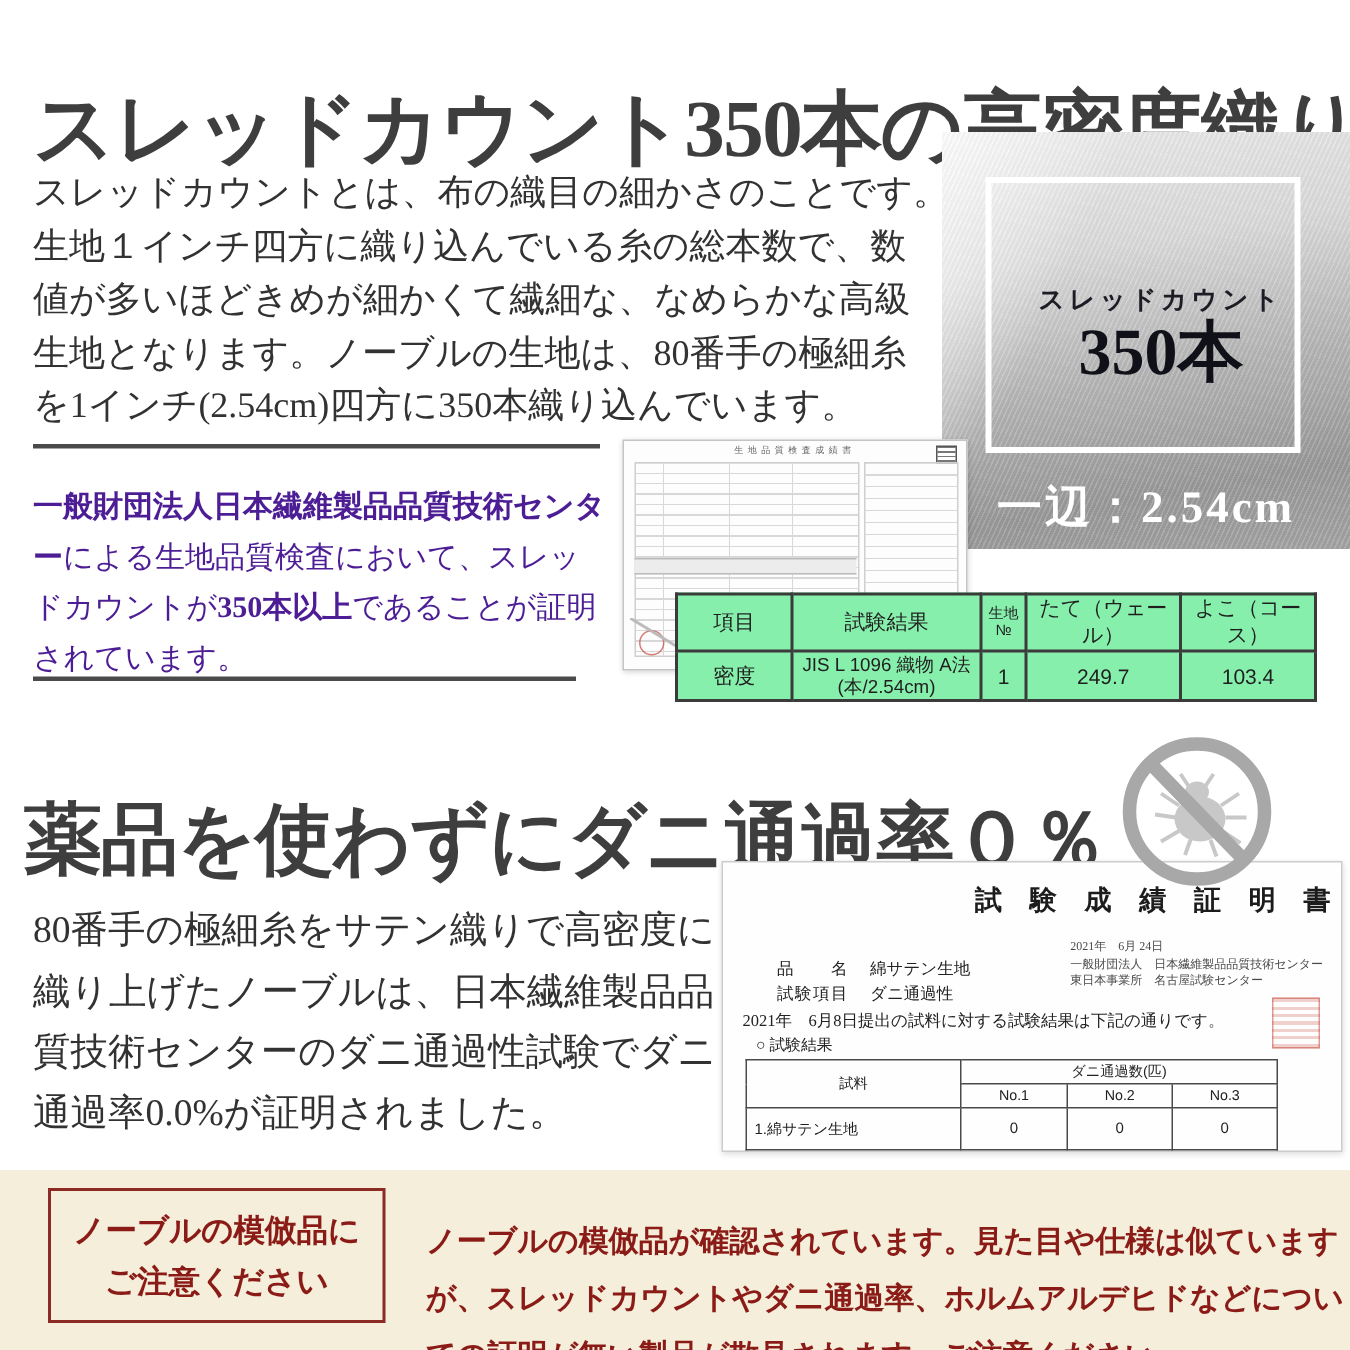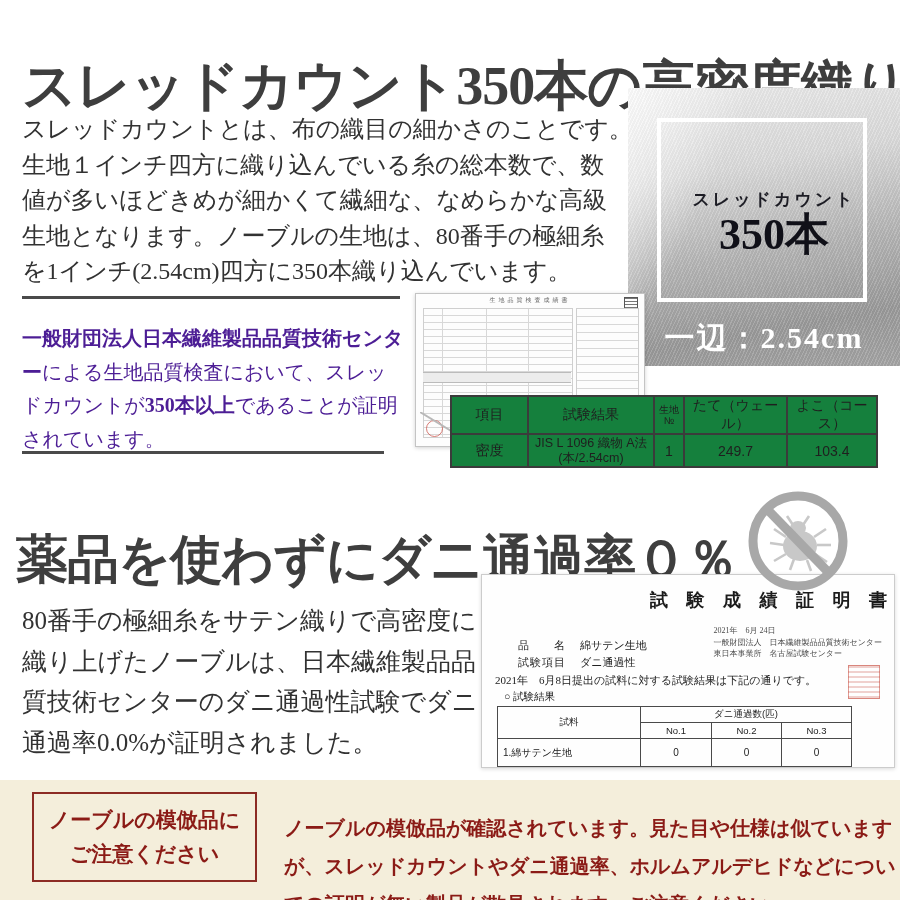--- a/index.html
+++ b/index.html
@@ -49,21 +49,21 @@
   #form1-band{left:7px;top:78px;width:148px;height:9px;background:#ececec;border-top:1px solid #bbb;border-bottom:1px solid #bbb;}
   #form1-gridR{left:160px;top:14px;width:61px;height:128px;border:1px solid #cfcfcf;
     background:repeating-linear-gradient(180deg,transparent 0 7px,#d8d8d8 7px 8px);}
   #form1-navy{left:68px;top:112px;width:40px;height:15px;background:#232c3d;}
   #form1-redseal{left:10px;top:126px;width:15px;height:15px;border-radius:50%;
     border:1.5px solid rgba(200,70,60,.7);}
   #form1-diag{left:4px;top:118px;width:46px;height:28px;
     background:linear-gradient(to top right,transparent 47%,#b9b9b9 49% 51%,transparent 53%);}
 
   
-  #table1{left:450px;top:395px;z-index:5;border-collapse:collapse;background:#15803d;
+  #table1{left:450px;top:395px;z-index:5;border-collapse:collapse;background:#86efac;
     font-family:"Liberation Sans","DejaVu Sans",sans-serif;color:#1f1f1f;}
   #table1 td{border:2px solid #3b3b3b;text-align:center;vertical-align:middle;padding:0 2px;}
   #table1 .h{height:26px;font-size:14px;}
   #table1 .r{height:31px;font-size:14px;}
   #table1 .small{font-size:10px;line-height:1.1;white-space:pre-line;}
   #table1 .jis{font-size:12.5px;line-height:1.15;white-space:pre-line;}
 
   
   #mite-wrap{left:741px;top:484px;width:114px;height:114px;z-index:6;}
 

